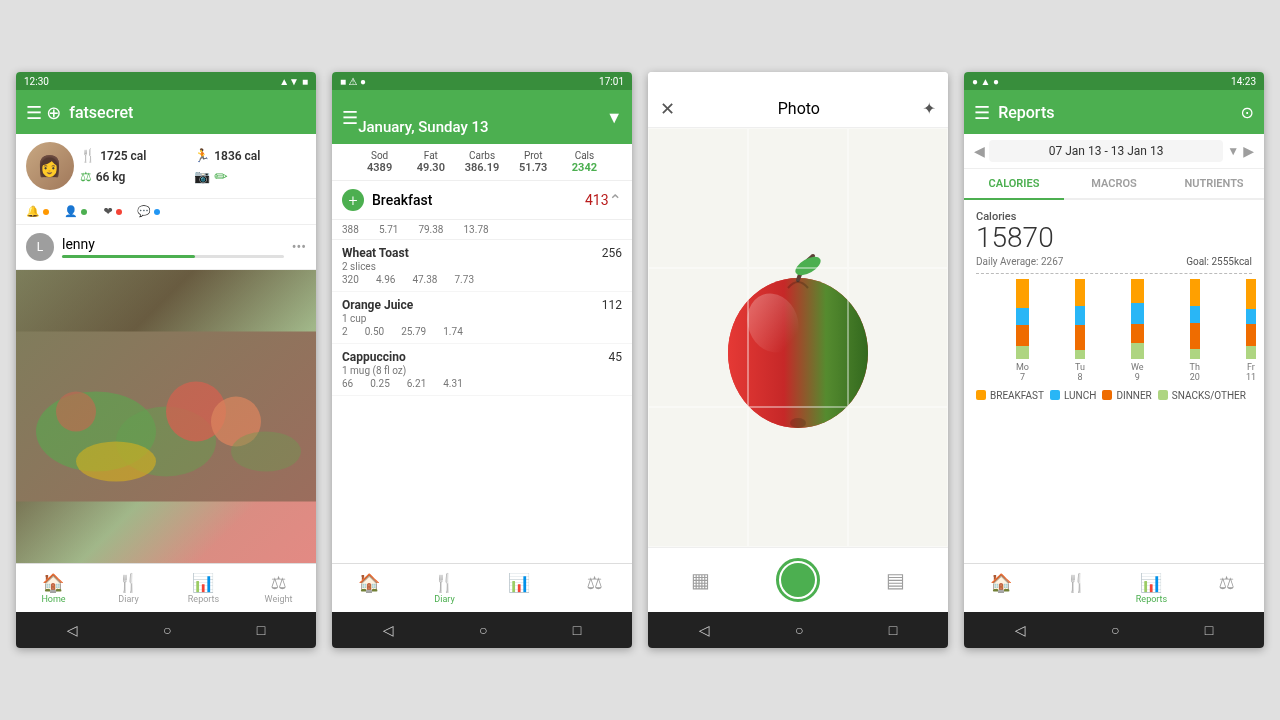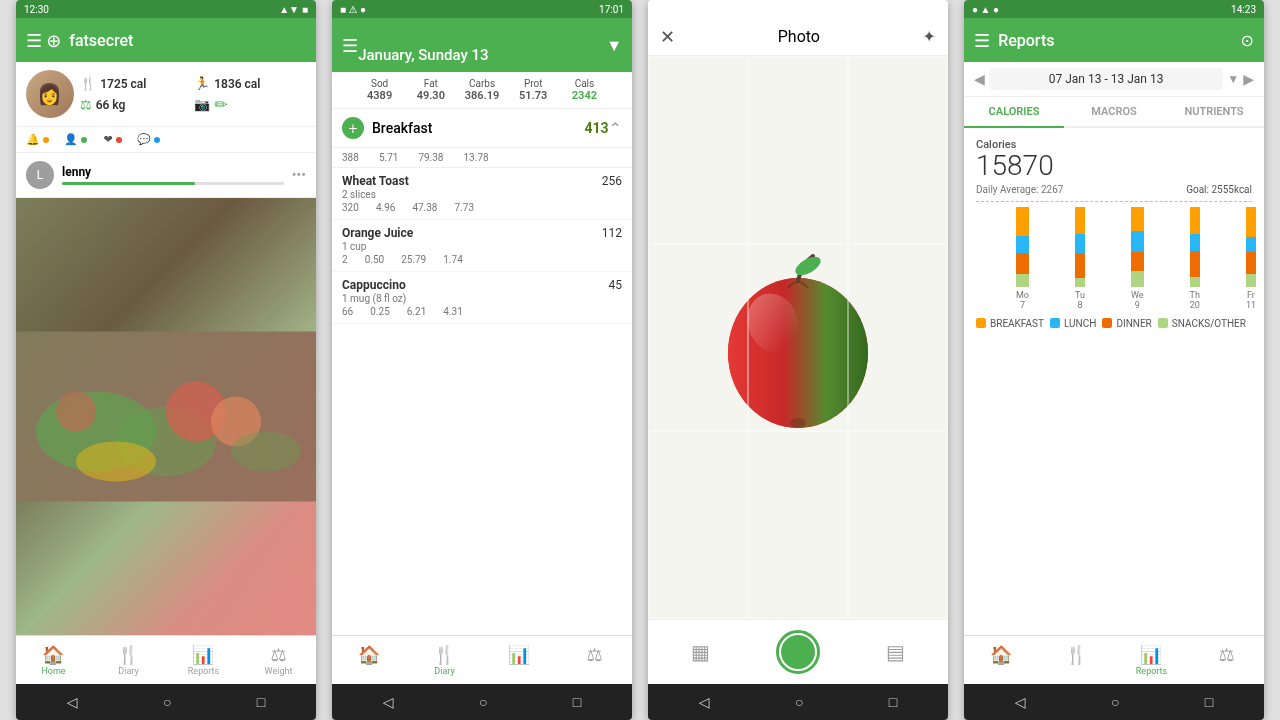--- a/index.html
+++ b/index.html
@@ -16,21 +16,21 @@
     .screens-container {
       display: flex;
       gap: 0;
       align-items: flex-start;
       justify-content: center;
       padding: 20px;
       gap: 16px;
     }
     .phone-screen {
       width: 300px;
-      height: 720px;
+      height: 576px;
       background: #fff;
       border-radius: 4px;
       overflow: hidden;
       display: flex;
       flex-direction: column;
       box-shadow: 0 2px 8px rgba(0,0,0,0.3);
       position: relative;
     }
 
     
@@ -131,21 +131,21 @@
       padding: 8px 10px;
       gap: 8px;
       border-bottom: 1px solid #eee;
     }
     .user-avatar-small {
       width: 28px; height: 28px; border-radius: 50%;
       background: #9e9e9e;
       display: flex; align-items: center; justify-content: center;
       color: #fff; font-size: 12px;
     }
-    .user-name { font-size: 12px; font-weight: 700; flex: 1; }
+    .user-name { font-size: 14px; font-weight: 400; flex: 1; }
     .user-progress {
       height: 3px;
       background: #e0e0e0;
       border-radius: 2px;
       margin-top: 3px;
       position: relative;
     }
     .user-progress-bar {
       height: 100%;
       background: #4caf50;
@@ -226,21 +226,21 @@
     }
     .meal-add-btn {
       width: 22px; height: 22px; border-radius: 50%;
       background: #4caf50;
       color: #fff;
       display: flex; align-items: center; justify-content: center;
       font-size: 16px; font-weight: 300;
       margin-right: 8px;
     }
     .meal-name { font-size: 14px; font-weight: 500; flex: 1; }
-    .meal-cals { font-size: 14px; font-weight: 700; color: #4d7c0f; }
+    .meal-cals { font-size: 14px; font-weight: 400; color: #b91c1c; }
     .meal-expand { color: #9e9e9e; font-size: 16px; }
 
     .meal-totals {
       display: flex;
       padding: 4px 10px;
       font-size: 10px;
       color: #777;
       border-bottom: 1px solid #f0f0f0;
       gap: 20px;
     }

